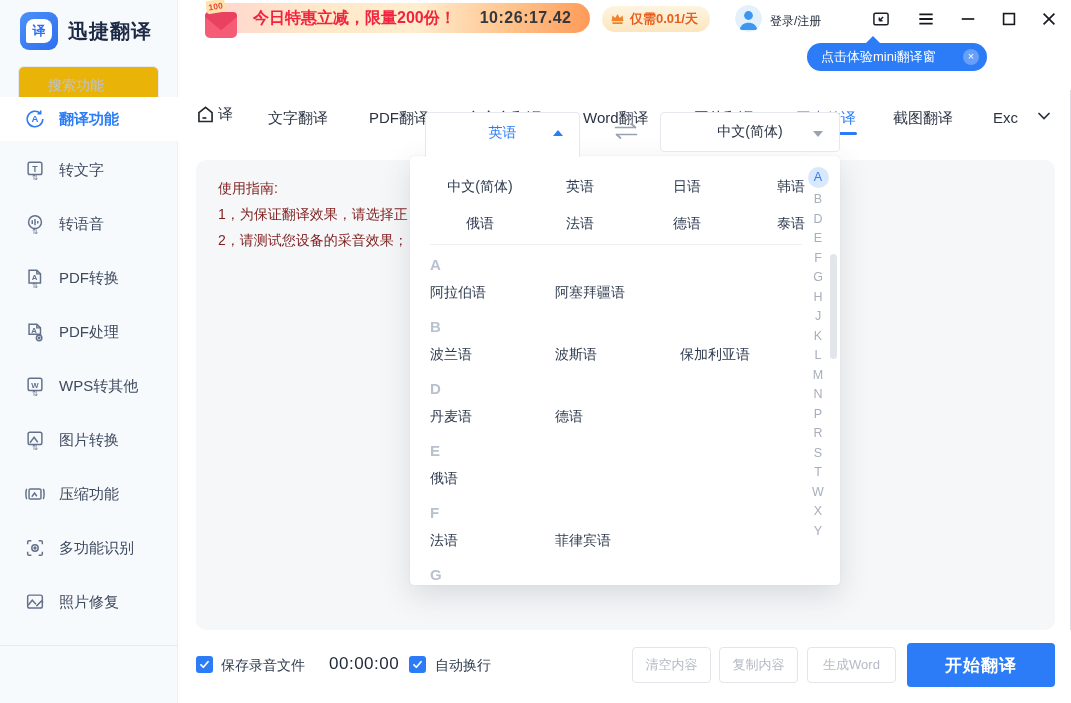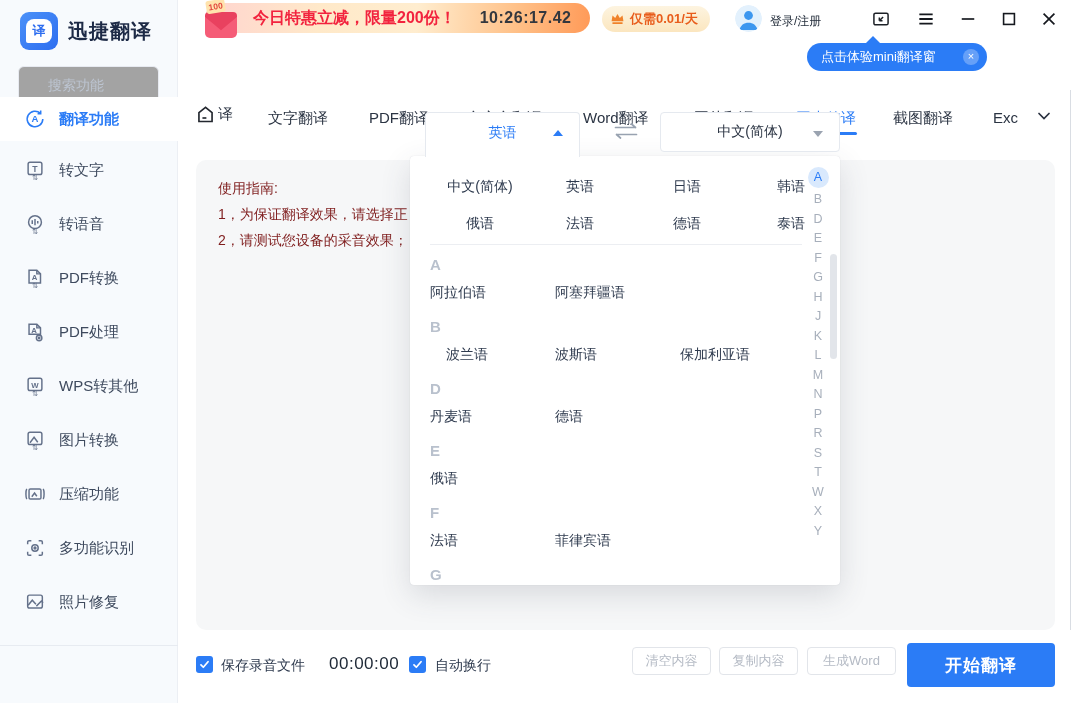--- a/index.html
+++ b/index.html
@@ -12,21 +12,21 @@
   .sidebar { position:absolute; left:0; top:0; width:178px; height:703px;
              background:#f7fafd; border-right:1px solid #eceff4; }
   .logo-row { position:absolute; left:20px; top:12px; display:flex; align-items:center; gap:10px; }
   .logo-badge { width:38px; height:38px; border-radius:9px;
                 background:linear-gradient(135deg,#4b91f8,#2e6ef0);
                 display:flex; align-items:center; justify-content:center; }
   .logo-bubble { width:26px; height:24px; background:#fff; border-radius:8px 8px 8px 2px;
                  display:flex; align-items:center; justify-content:center;
                  color:#2e6ef0; font-size:13px; font-weight:bold; }
   .app-title { font-size:20px; font-weight:bold; color:#1d2a46; letter-spacing:1px; }
-  .search-box { position:absolute; left:18px; top:66px; width:141px; height:38px; background:#a3a3a3;
+  .search-box { position:absolute; left:18px; top:66px; width:141px; height:38px; background:#eab308;
                 border:1px solid #e7eaf1; border-radius:6px; display:flex; align-items:center; padding:0 22px; gap:7px; }
   .search-box input { border:none; outline:none; width:95px; font-size:14px; color:#44506a; background:transparent;
                       font-family:inherit; }
   .search-box input::placeholder { color:#bcc4d0; }
   .side-item { position:absolute; left:0; width:178px; height:44px; display:flex; align-items:center;
                padding-left:24px; gap:13px; cursor:pointer; }
   .side-item .lbl { font-size:15px; color:#3e4a5e; }
   .side-item.active { background:#ffffff; }
   .side-item.active .lbl { color:#2b7cf6; font-weight:bold; }
   .side-item svg { flex:0 0 auto; }
@@ -102,21 +102,21 @@
   .dd-index span.active { width:21px; height:21px; line-height:21px; border-radius:50%; background:#d9e9fd;
                           color:#2b7cf6; text-align:center; margin-bottom:2px; }
   .dd-scroll { position:absolute; left:420px; top:98px; width:7px; height:105px; background:#e2e5ea; border-radius:4px; cursor:pointer; }
 
   
   .footer { position:absolute; left:178px; top:630px; width:893px; height:73px; background:#fff; z-index:2; }
   .checkbox { position:absolute; width:17px; height:17px; border-radius:3px; background:#2b7cf6;
               display:flex; align-items:center; justify-content:center; cursor:pointer; }
   .cb-label { position:absolute; font-size:14px; color:#2e3a4e; }
   .timer { position:absolute; left:151px; top:24px; font-size:17px; color:#1e2836; letter-spacing:.5px; }
-  .ghost-btn { position:absolute; top:17px; height:28px; background:#fff; border:1px solid #e2e5ea; border-radius:4px;
+  .ghost-btn { position:absolute; top:17px; height:36px; background:#fff; border:1px solid #e2e5ea; border-radius:4px;
                font-size:13px; color:#b4bac4; display:flex; align-items:center; justify-content:center; cursor:pointer; }
   .start-btn { position:absolute; left:729px; top:13px; width:148px; height:44px; background:#2b7cf6; border-radius:4px;
                color:#fff; font-size:17px; font-weight:bold; display:flex; align-items:center; justify-content:center;
                cursor:pointer; letter-spacing:1px; }
 </style>
 </head>
 <body>
 
 <div id="app">
 
@@ -345,21 +345,21 @@
     <span class="dd-quick" style="left:381px;top:59px">泰语</span>
     <div class="dd-divider"></div>
 
     <div class="dd-sec" style="top:100px">
       <div class="dd-letter">A</div>
       <span class="dd-item" style="left:0">阿拉伯语</span>
       <span class="dd-item" style="left:125px">阿塞拜疆语</span>
     </div>
     <div class="dd-sec" style="top:162px">
       <div class="dd-letter">B</div>
-      <span class="dd-item" style="left:16px">波兰语</span>
+      <span class="dd-item" style="left:0">波兰语</span>
       <span class="dd-item" style="left:125px">波斯语</span>
       <span class="dd-item" style="left:250px">保加利亚语</span>
     </div>
     <div class="dd-sec" style="top:224px">
       <div class="dd-letter">D</div>
       <span class="dd-item" style="left:0">丹麦语</span>
       <span class="dd-item" style="left:125px">德语</span>
     </div>
     <div class="dd-sec" style="top:286px">
       <div class="dd-letter">E</div>

